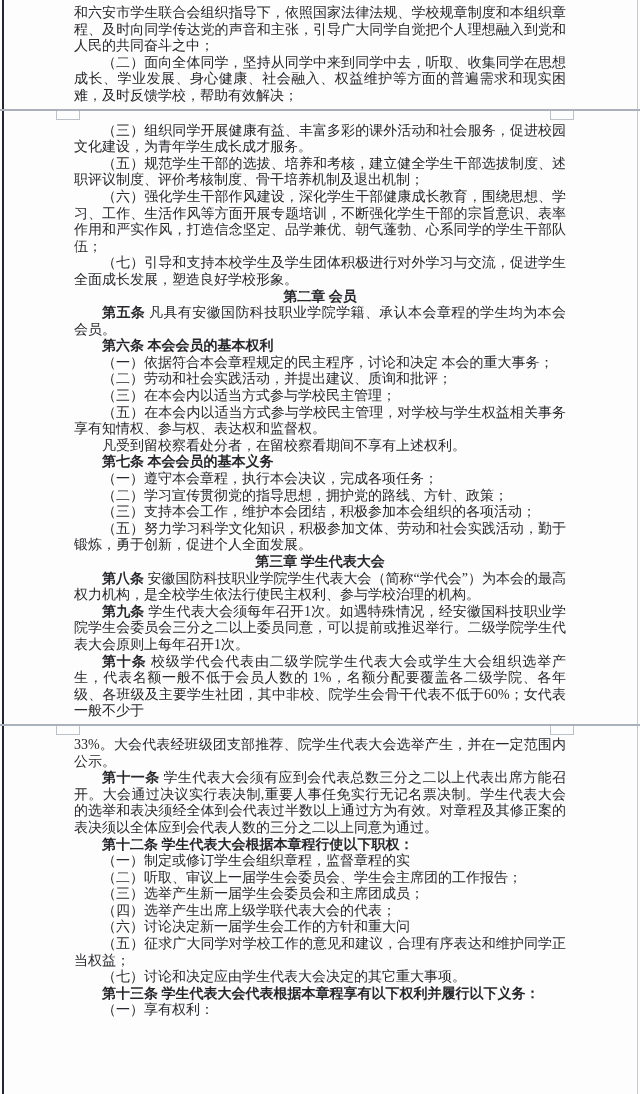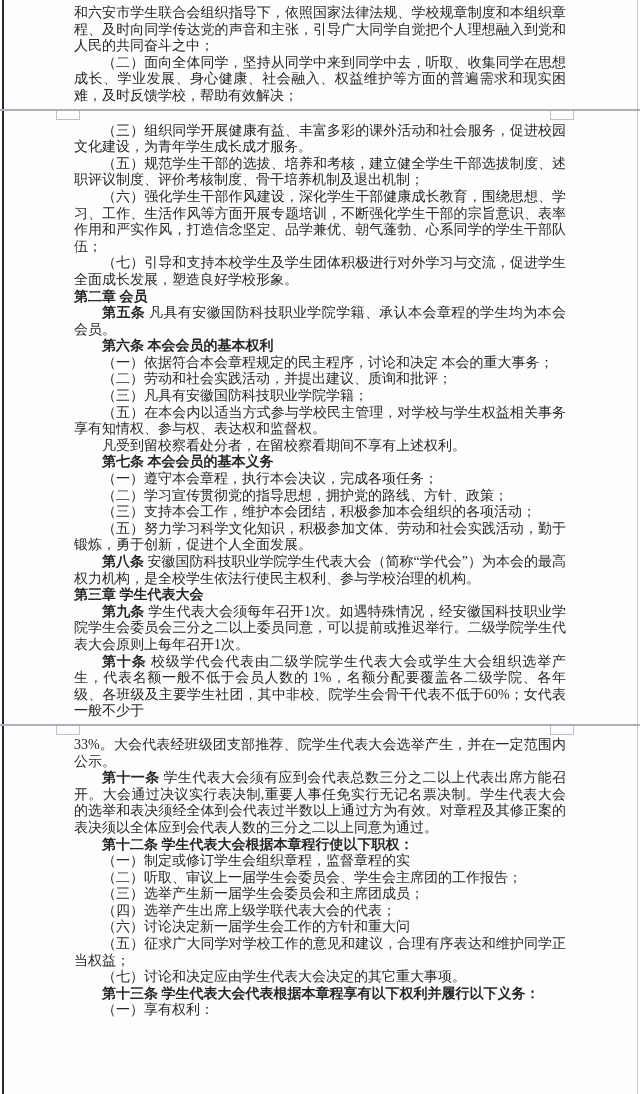--- a/index.html
+++ b/index.html
@@ -15,21 +15,21 @@
     margin-left:74px;margin-right:74px;
     color:#28282c;font-size:14px;line-height:16.6px;
     text-align:justify;
   }
   .page-1{padding-top:5px;}
   .page-2{padding-top:12px;}
   .page-3{padding-top:11px;}
   .para{margin:0;}
   .cont{text-indent:0;}
   .item,.article,.article-bold{text-indent:2em;}
-  .chapter{text-align:left;font-weight:700;text-indent:0;}
+  .chapter{text-align:center;font-weight:700;text-indent:0;}
   .article-bold{font-weight:700;}
   .lbl{font-weight:700;}
   .pbreak{
     position:relative;height:2px;background:#abb1ba;width:100%;
     margin-top:4px;
   }
   .pbreak .mk{
     position:absolute;top:2px;width:22px;height:8px;
     border:1px solid #bcc1c8;border-top:none;background:transparent;
   }
@@ -56,30 +56,30 @@
   <div class="page page-2">
       <p class="para item">（三）组织同学开展健康有益、丰富多彩的课外活动和社会服务，促进校园文化建设，为青年学生成长成才服务。</p>
       <p class="para item">（五）规范学生干部的选拔、培养和考核，建立健全学生干部选拔制度、述职评议制度、评价考核制度、骨干培养机制及退出机制；</p>
       <p class="para item">（六）强化学生干部作风建设，深化学生干部健康成长教育，围绕思想、学习、工作、生活作风等方面开展专题培训，不断强化学生干部的宗旨意识、表率作用和严实作风，打造信念坚定、品学兼优、朝气蓬勃、心系同学的学生干部队伍；</p>
       <p class="para item">（七）引导和支持本校学生及学生团体积极进行对外学习与交流，促进学生全面成长发展，塑造良好学校形象。</p>
       <p class="para chapter">第二章 会员</p>
       <p class="para article"><span class="lbl">第五条 </span> <span>凡具有安徽国防科技职业学院学籍、承认本会章程的学生均为本会会员。</span></p>
       <p class="para article-bold"><span class="lbl">第六条 </span> <span>本会会员的基本权利</span></p>
       <p class="para item">（一）依据符合本会章程规定的民主程序，讨论和决定 本会的重大事务；</p>
       <p class="para item">（二）劳动和社会实践活动，并提出建议、质询和批评；</p>
-      <p class="para item">（三）凡具有安徽国防科技职业学院学籍；</p>
+      <p class="para item">（三）在本会内以适当方式参与学校民主管理；</p>
       <p class="para item">（五）在本会内以适当方式参与学校民主管理，对学校与学生权益相关事务享有知情权、参与权、表达权和监督权。</p>
       <p class="para item">凡受到留校察看处分者，在留校察看期间不享有上述权利。</p>
       <p class="para article-bold"><span class="lbl">第七条 </span> <span>本会会员的基本义务</span></p>
       <p class="para item">（一）遵守本会章程，执行本会决议，完成各项任务；</p>
       <p class="para item">（二）学习宣传贯彻党的指导思想，拥护党的路线、方针、政策；</p>
       <p class="para item">（三）支持本会工作，维护本会团结，积极参加本会组织的各项活动；</p>
       <p class="para item">（五）努力学习科学文化知识，积极参加文体、劳动和社会实践活动，勤于锻炼，勇于创新，促进个人全面发展。</p>
+      <p class="para chapter">第三章 学生代表大会</p>
       <p class="para article"><span class="lbl">第八条 </span> <span>安徽国防科技职业学院学生代表大会（简称“学代会”）为本会的最高权力机构，是全校学生依法行使民主权利、参与学校治理的机构。</span></p>
-      <p class="para chapter">第三章 学生代表大会</p>
       <p class="para article"><span class="lbl">第九条 </span> <span>学生代表大会须每年召开1次。如遇特殊情况，经安徽国科技职业学院学生会委员会三分之二以上委员同意，可以提前或推迟举行。二级学院学生代表大会原则上每年召开1次。</span></p>
       <p class="para article"><span class="lbl">第十条 </span> <span>校级学代会代表由二级学院学生代表大会或学生大会组织选举产生，代表名额一般不低于会员人数的 1%，名额分配要覆盖各二级学院、各年级、各班级及主要学生社团，其中非校、院学生会骨干代表不低于60%；女代表一般不少于</span></p>
     </div>
 
   <div class="pbreak">
     <span class="mk mk-left"></span>
     <span class="mk mk-right"></span>
   </div>
 
   <div class="page page-3">

